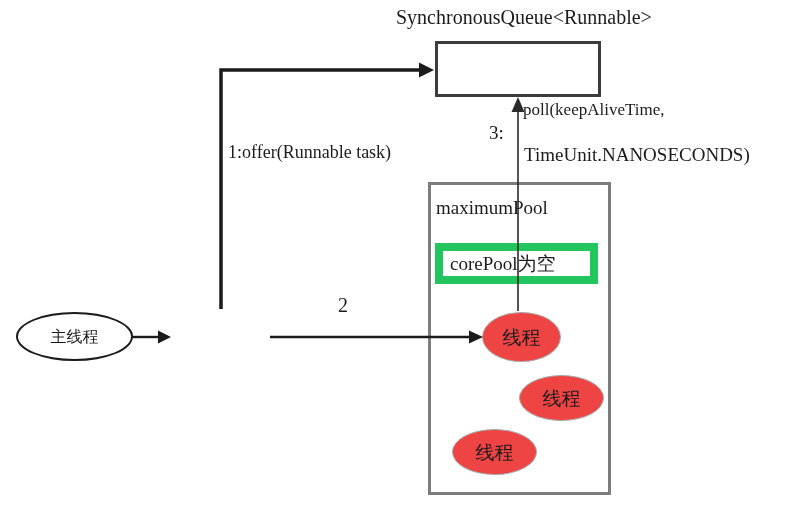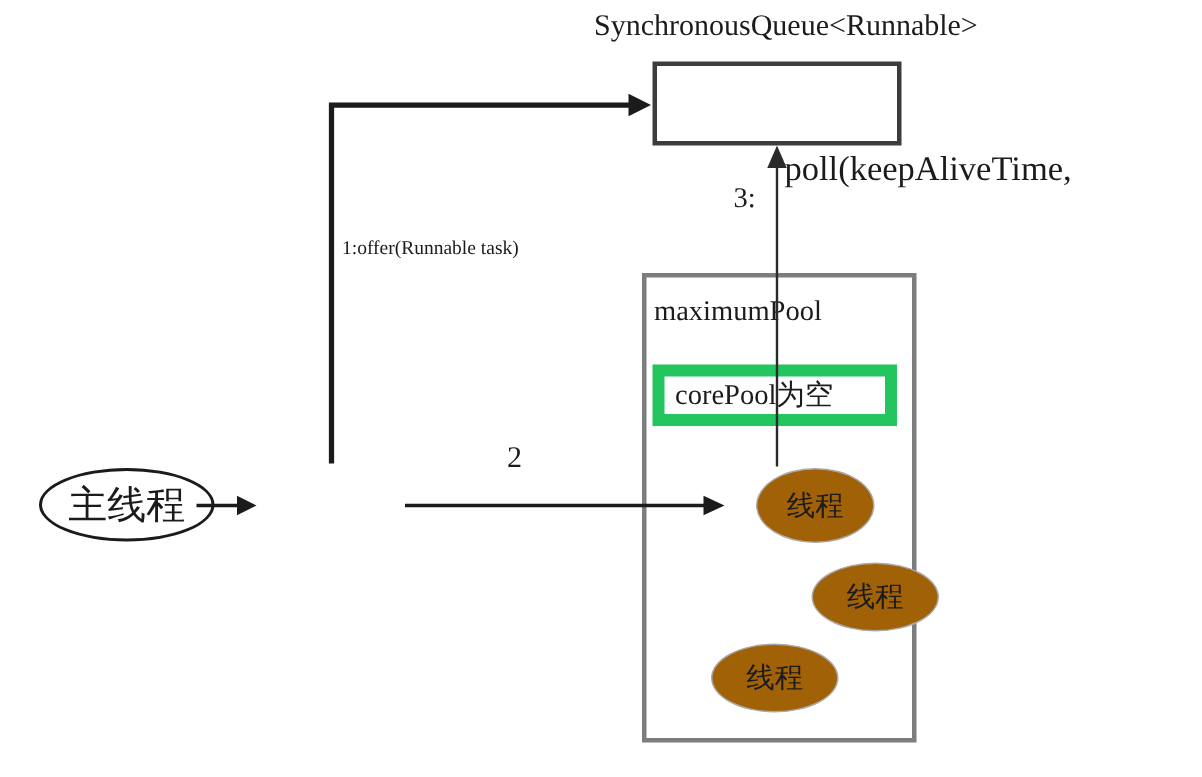--- a/index.html
+++ b/index.html
@@ -14,31 +14,31 @@
   }
   .abs{position:absolute;}
   .lbl{white-space:nowrap;line-height:1;}
   .box{box-sizing:border-box;background:#ffffff;}
   .center{display:flex;align-items:center;justify-content:center;}
   #queue-box{left:435px;top:41px;width:166px;height:56px;border:3px solid #3c3c3c;}
   #pool-box{left:428px;top:182px;width:183px;height:313px;border:3px solid #7d7d7d;}
   #pool-label{left:436px;top:198px;font-size:19px;}
   #core-box{left:435px;top:243px;width:163px;height:41px;border:8px solid #22c55e;
             display:flex;align-items:center;padding-left:7px;font-size:19px;box-sizing:border-box;background:#fff;}
-  #main-ellipse{left:26px;top:312px;width:117px;height:49px;border:2.5px solid #1b1b1b;
-                border-radius:50%;font-size:26px;box-sizing:border-box;background:#fff;}
+  #main-ellipse{left:16px;top:312px;width:117px;height:49px;border:2.5px solid #1b1b1b;
+                border-radius:50%;font-size:16px;box-sizing:border-box;background:#fff;}
   #execute-box{left:171px;top:308px;width:99px;height:59px;border:2.5px solid #1b1b1b;
                border-radius:13px;font-size:20px;box-sizing:border-box;background:#fff;}
-  .thread{border:1.4px solid #a9a9a9;border-radius:50%;font-size:19px;box-sizing:border-box;background:#a16207;margin-left:22px;}
+  .thread{border:1.4px solid #a9a9a9;border-radius:50%;font-size:19px;box-sizing:border-box;background:#ef4444;}
   #thread-1{left:482px;top:312px;width:79px;height:50px;}
   #thread-2{left:519px;top:375px;width:85px;height:46px;}
   #thread-3{left:452px;top:429px;width:85px;height:46px;}
-  #offer-label{left:228px;top:158px;font-size:13px;}
+  #offer-label{left:228px;top:143px;font-size:18px;}
   #step3-label{left:489px;top:123px;font-size:19px;}
-  #poll-label-1{left:523px;top:101px;font-size:23px;}
+  #poll-label-1{left:523px;top:101px;font-size:17px;}
   #poll-label-2{left:524px;top:145px;font-size:19px;}
   #step2-label{left:338px;top:295px;font-size:20px;}
   #title-label{left:396px;top:7px;font-size:20px;}
   #arrow-layer{left:0;top:0;width:801px;height:518px;pointer-events:none;}
 </style>
 </head>
 <body>
 
 <div id="canvas">
 
@@ -87,15 +87,16 @@
 
     <g>
       <line x1="270" y1="337" x2="473" y2="337" stroke="#1b1b1b" stroke-width="2.4"></line>
       <polygon points="483,337 469,330.5 469,343.5" fill="#1b1b1b"></polygon>
     </g>
   </svg>
 
   <div id="offer-label" class="abs lbl">1:offer(Runnable task)</div>
   <div id="step3-label" class="abs lbl">3:</div>
   <div id="poll-label-1" class="abs lbl">poll(keepAliveTime,</div>
+  <div id="poll-label-2" class="abs lbl">TimeUnit.NANOSECONDS)</div>
   <div id="step2-label" class="abs lbl">2</div>
 
 </div>
 
 </body></html>

